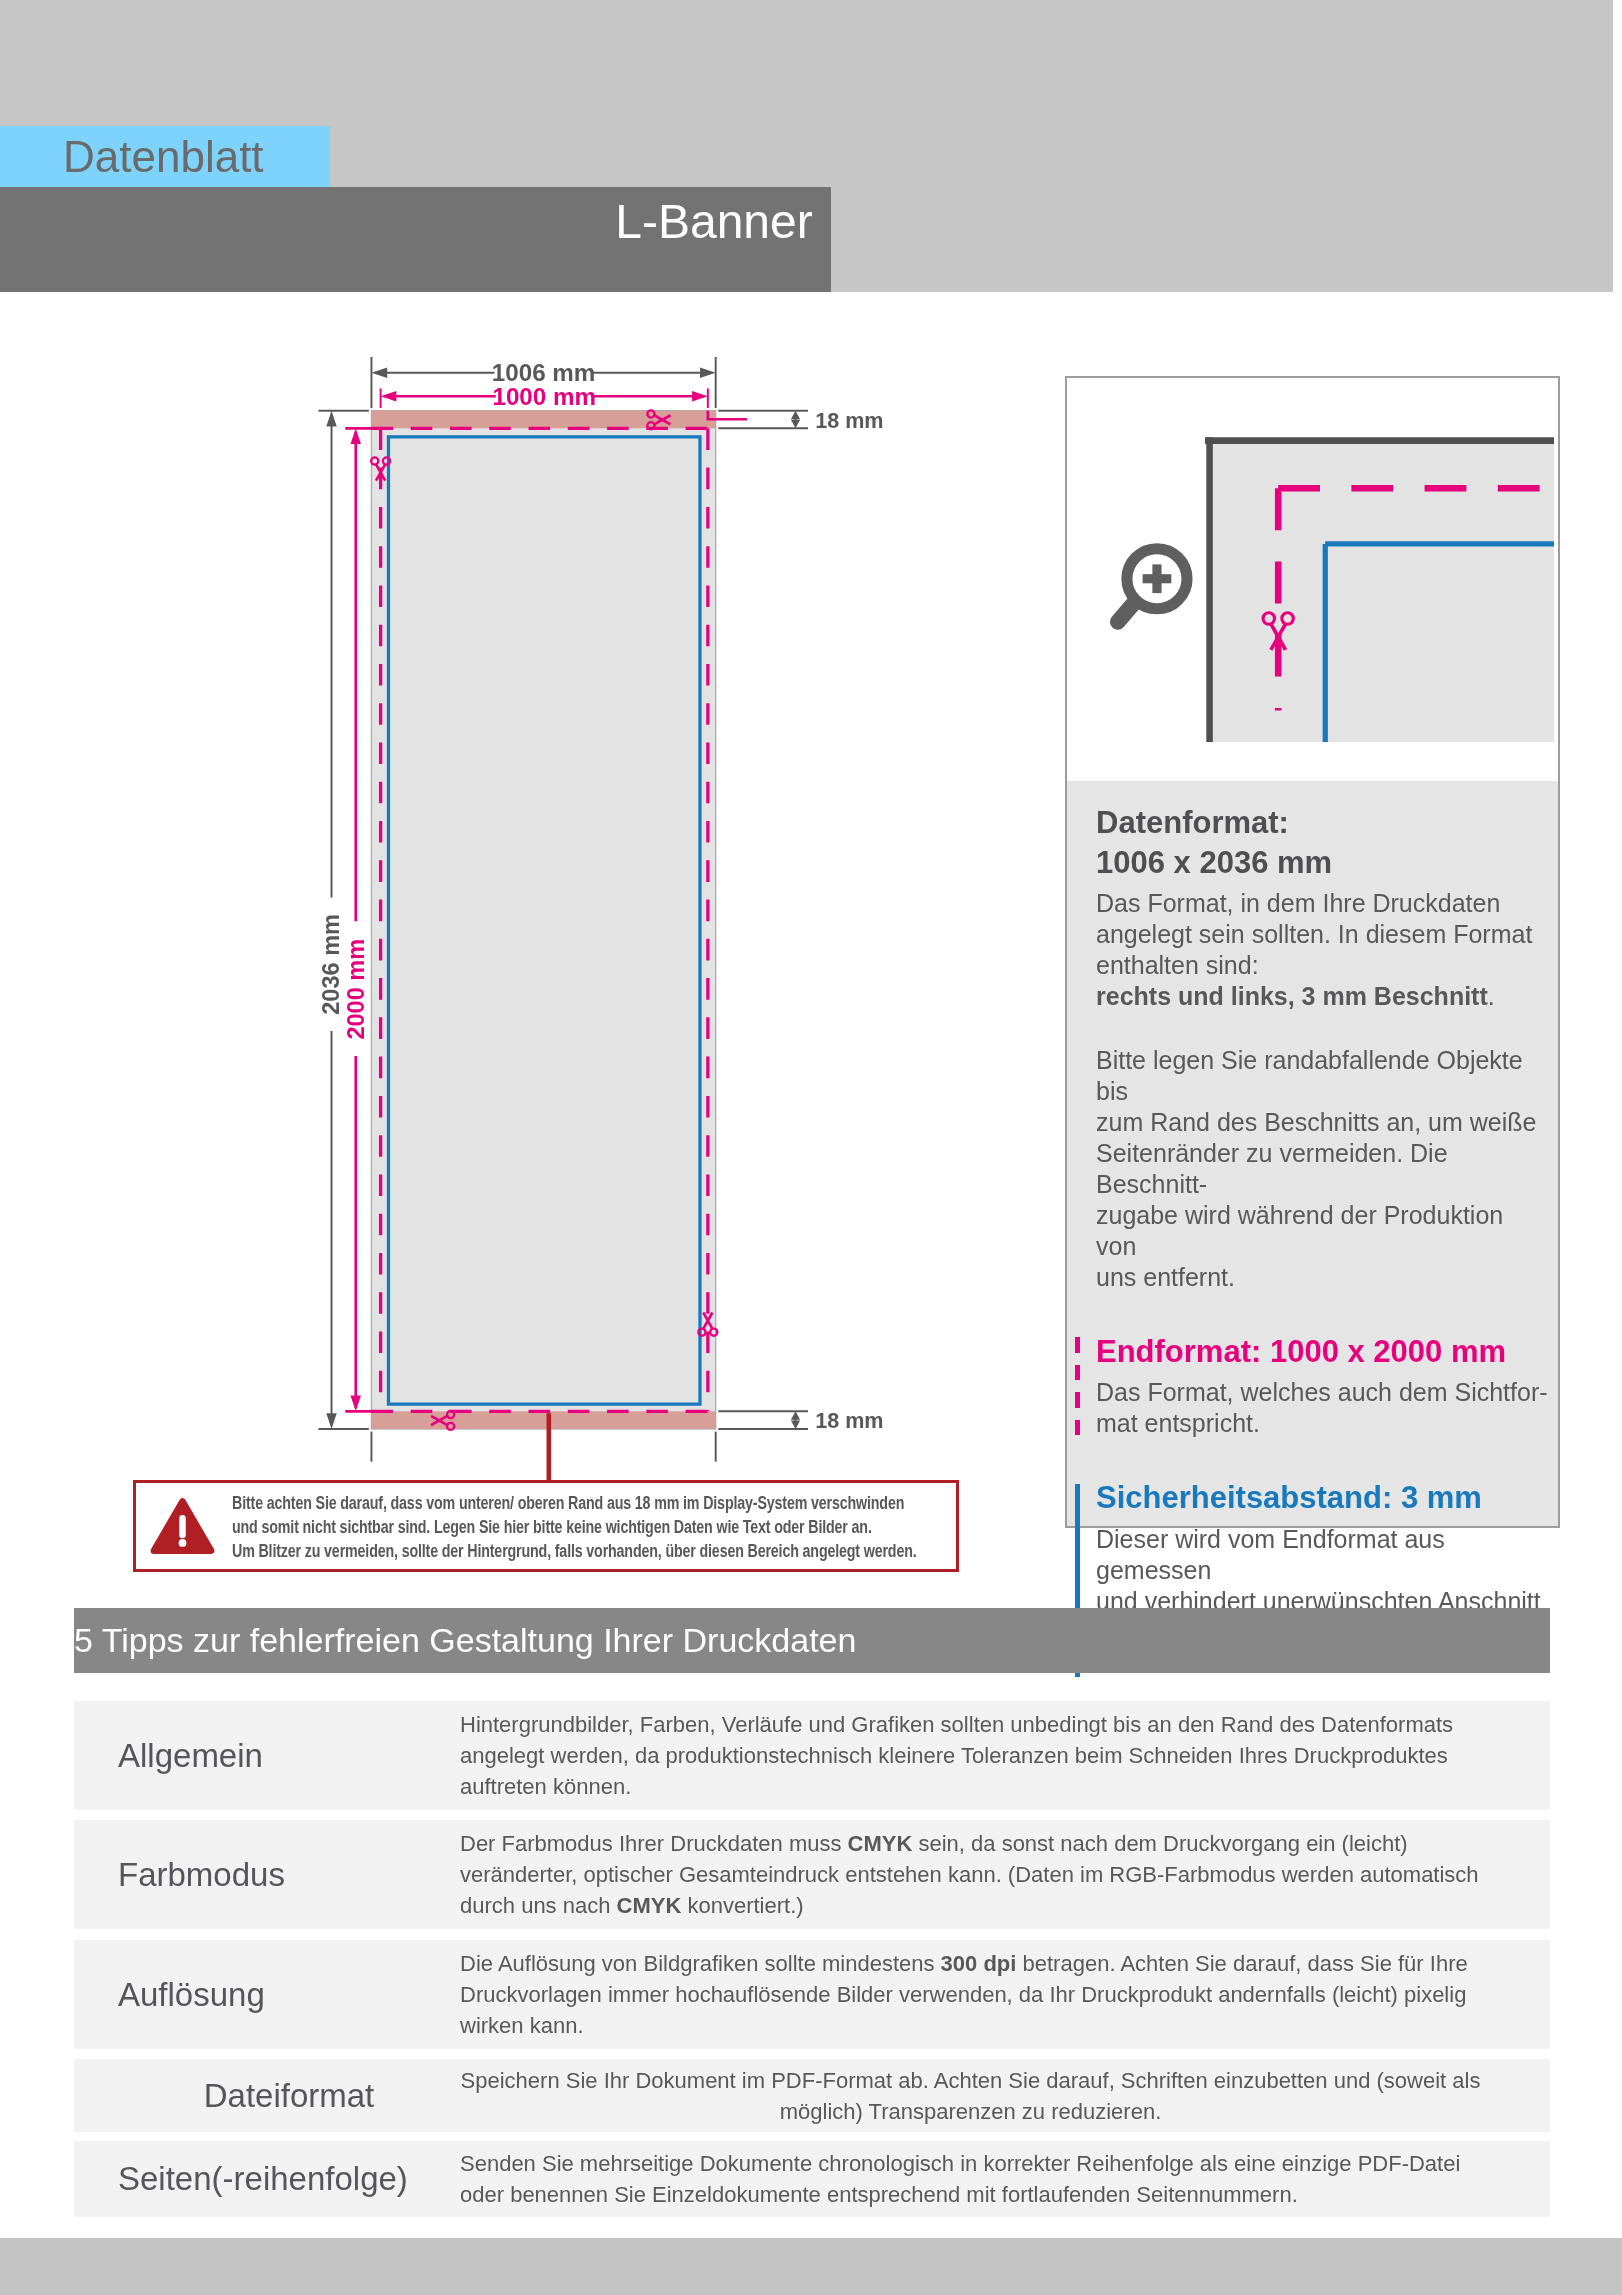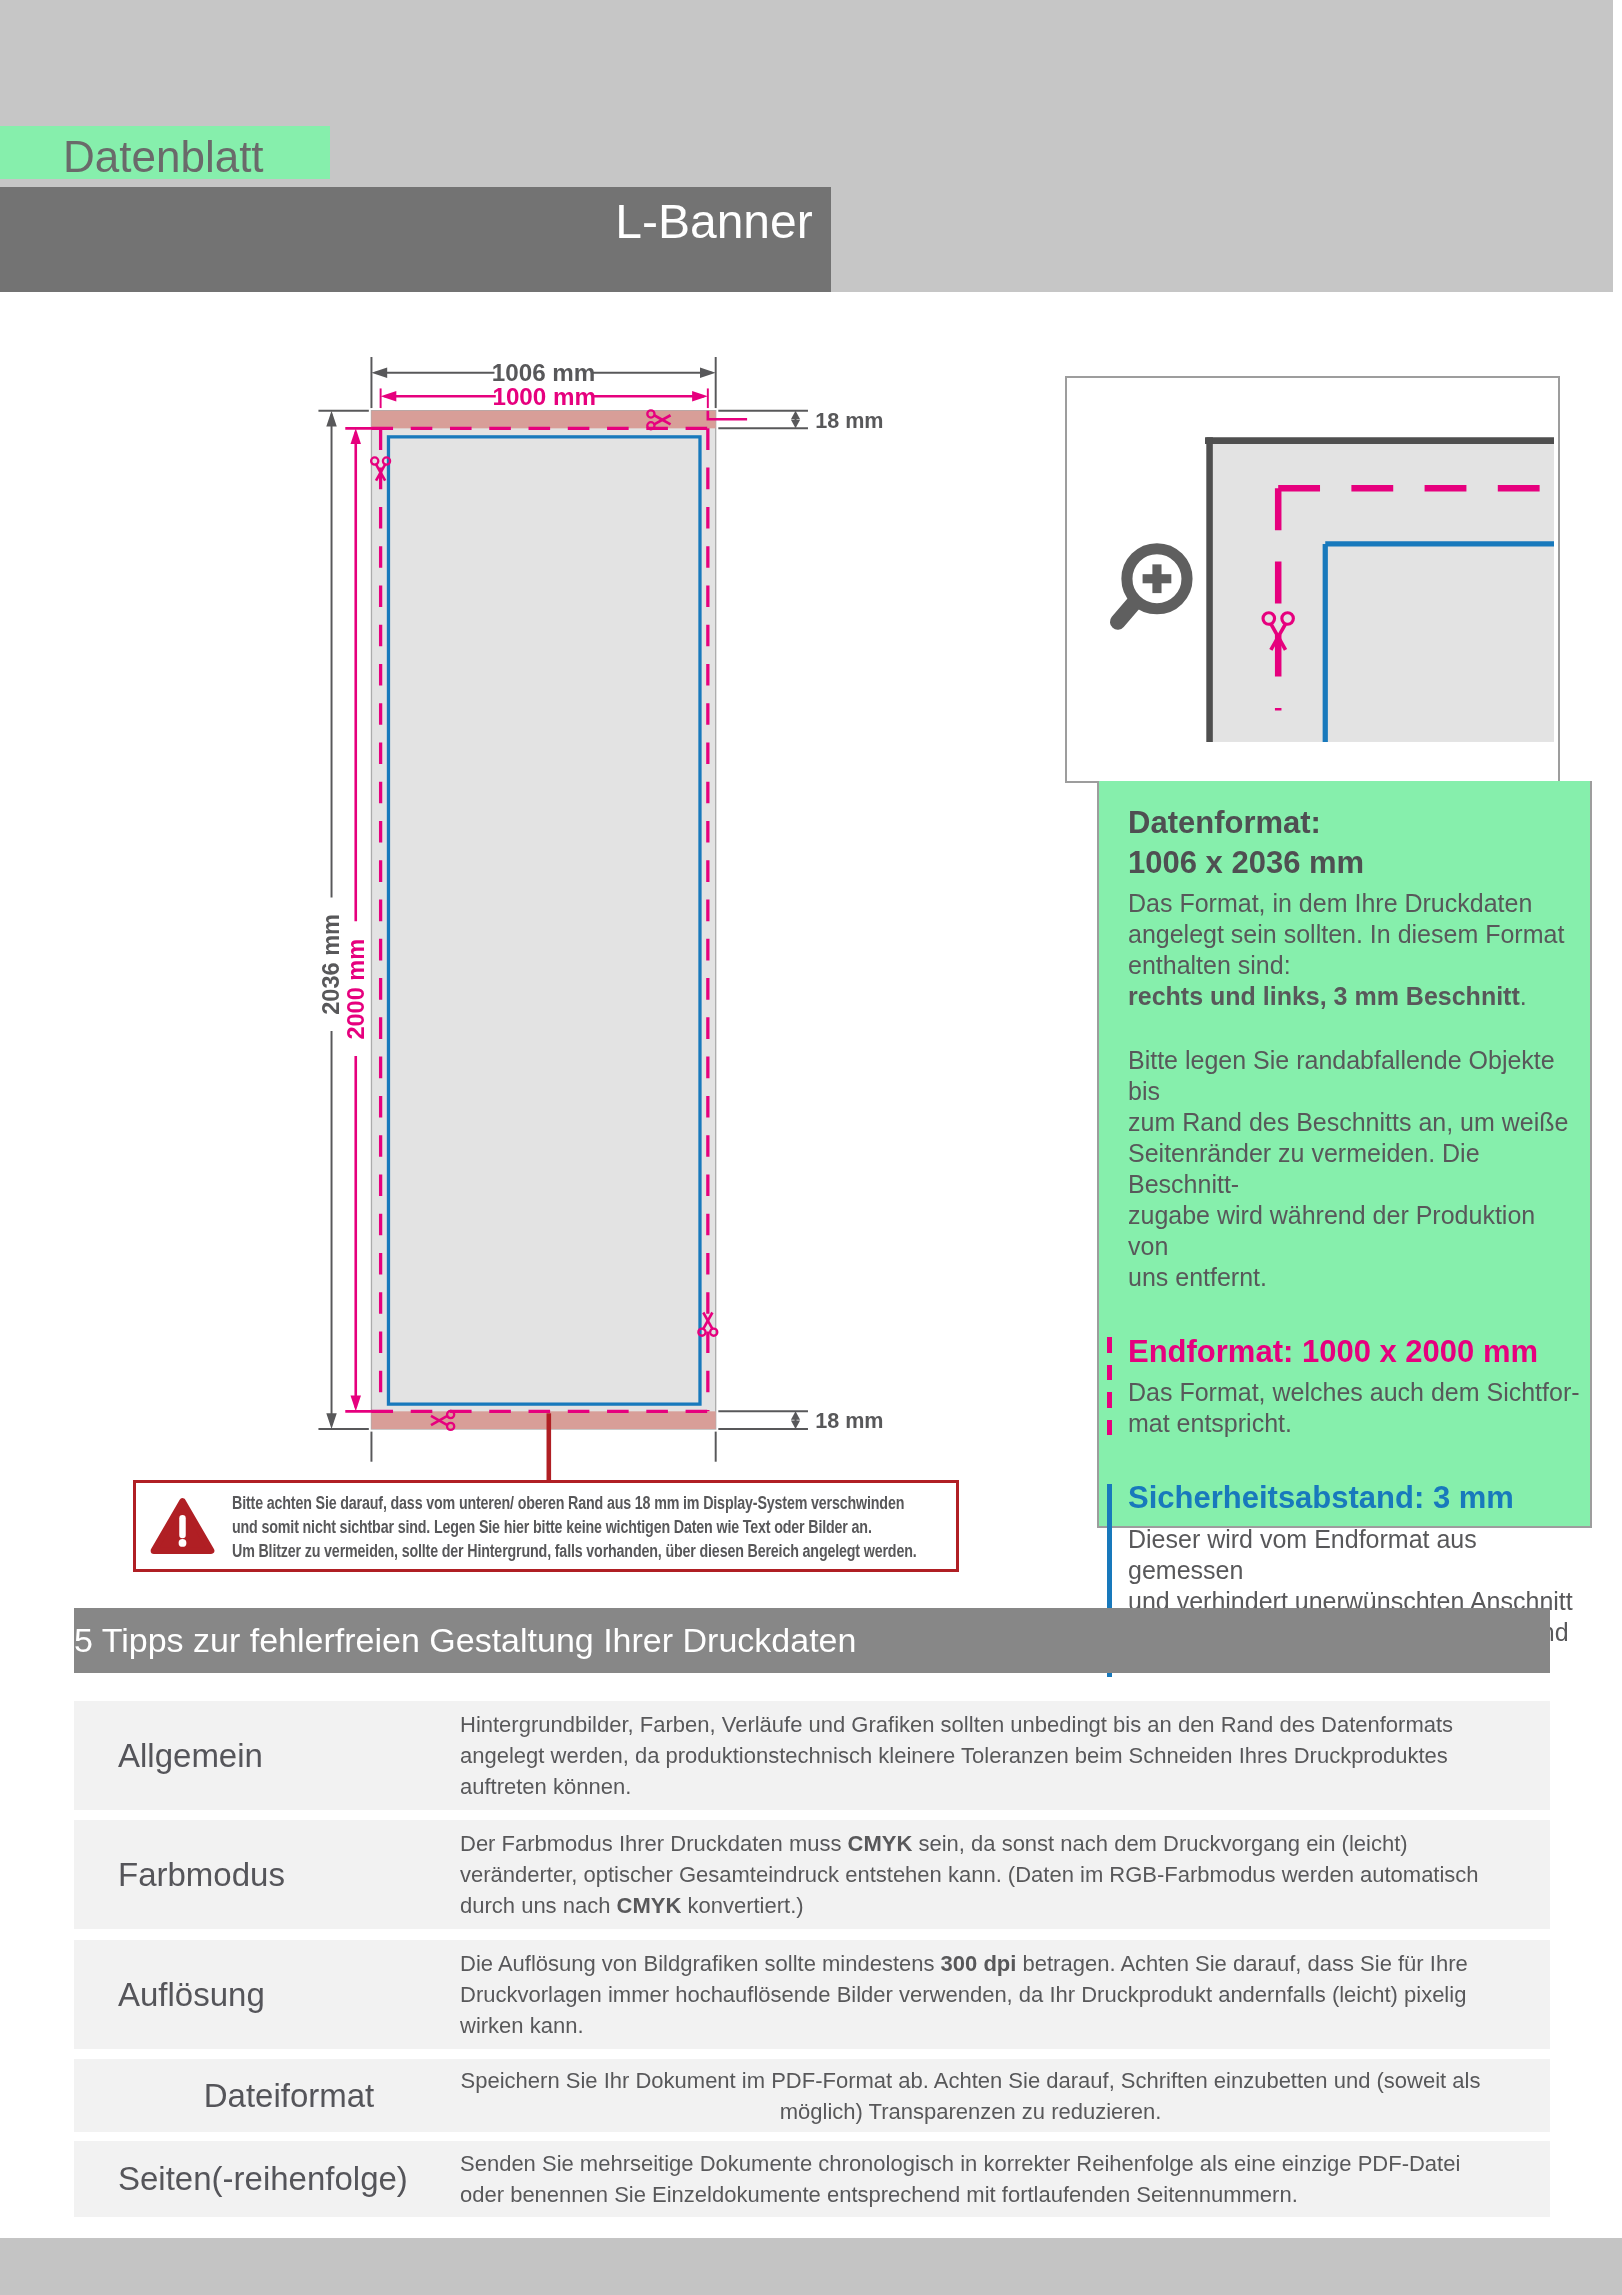--- a/index.html
+++ b/index.html
@@ -1,36 +1,36 @@
 <!DOCTYPE html>
 <html style="font-size:10.5px"><head>
 <meta charset="utf-8">
 <style>
   html,body{margin:0;padding:0;background:#ffffff;}
   body{width:1623px;height:2295px;position:relative;font-family:"Liberation Sans","DejaVu Sans",sans-serif;}
   .abs{position:absolute;}
   
   .header-bg{left:0;top:0;width:1613px;height:292px;background:#c6c6c6;}
-  .doc-label-box{left:0;top:126px;width:330px;height:53px;background:#86efac;}
+  .doc-label-box{left:0;top:126px;width:330px;height:61px;background:#7dd3fc;}
   .doc-label-box span{display:block;padding-left:63px;font-size:44px;line-height:61px;color:#6a6a6a;}
   .title-band{left:0;top:187px;width:831px;height:105px;background:#737373;color:#ffffff;text-align:right;box-sizing:border-box;padding:6.5px 18.3px 0 0;}
   .title-band .t1{font-size:48px;line-height:55px;}
   .title-band .t2{font-size:33px;line-height:39px;}
   
   .diagram-svg{left:281px;top:340px;width:622px;height:1178px;overflow:visible;}
   svg text{font-family:"Liberation Sans","DejaVu Sans",sans-serif;}
   
   .warning-box{left:133px;top:1480px;width:826px;height:92px;background:#ffffff;border:3.3px solid #b01f24;box-sizing:border-box;display:flex;align-items:center;}
   .warning-icon{margin-left:14.4px;flex:0 0 65px;}
   .warning-text{margin-left:17px;padding-top:1.3px;color:#58585a;font-weight:700;font-size:18.3px;line-height:24px;letter-spacing:-0.2px;transform:scaleX(0.78);transform-origin:left center;white-space:nowrap;}
   
   .detail-visual{left:1065px;top:376px;width:495px;height:407px;background:#ffffff;border:2.6px solid #9d9d9d;box-sizing:border-box;}
   .corner-svg{left:1205px;top:436px;width:349px;height:306px;}
   .magnifier-svg{left:1106px;top:538px;width:98px;height:105px;}
-  .detail-panel{left:1065px;top:781px;width:495px;height:747px;background:#86efac;border:2.6px solid #9d9d9d;border-top:none;box-sizing:border-box;padding:22px 9px 0 29px;color:#58585a;margin-left:32px;}
+  .detail-panel{left:1065px;top:781px;width:495px;height:747px;background:#e5e5e5;border:2.6px solid #9d9d9d;border-top:none;box-sizing:border-box;padding:22px 9px 0 29px;color:#58585a;}
   .ip-h{font-size:31px;font-weight:700;line-height:40px;color:#4f4f52;}
   .ip-body{font-size:25px;line-height:31px;margin-top:5.2px;}
   .ip-body2{font-size:25px;line-height:31px;margin-top:33px;}
   .info-block{position:relative;margin-top:39px;}
   .info-block .bar{position:absolute;left:-21px;top:5.2px;bottom:1.3px;width:4.6px;}
   .bar-dashed{background:repeating-linear-gradient(to bottom,#e6007e 0 15.7px,rgba(0,0,0,0) 15.7px 27.5px);}
   .bar-solid{background:#1879bc;}
   .ip-h.magenta{color:#e6007e;}
   .ip-h.blue{color:#1879bc;}
   

